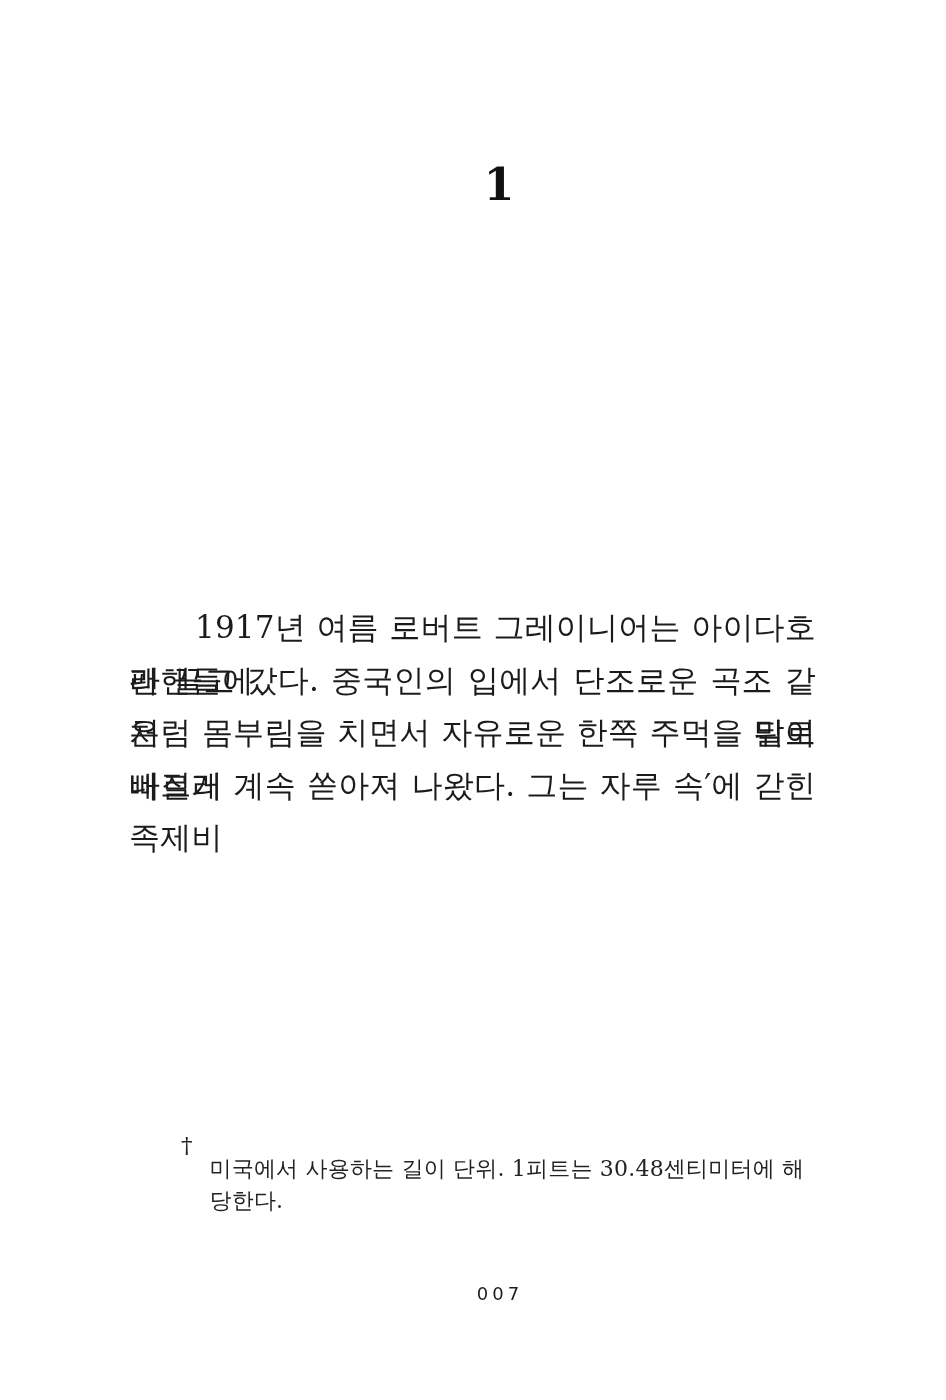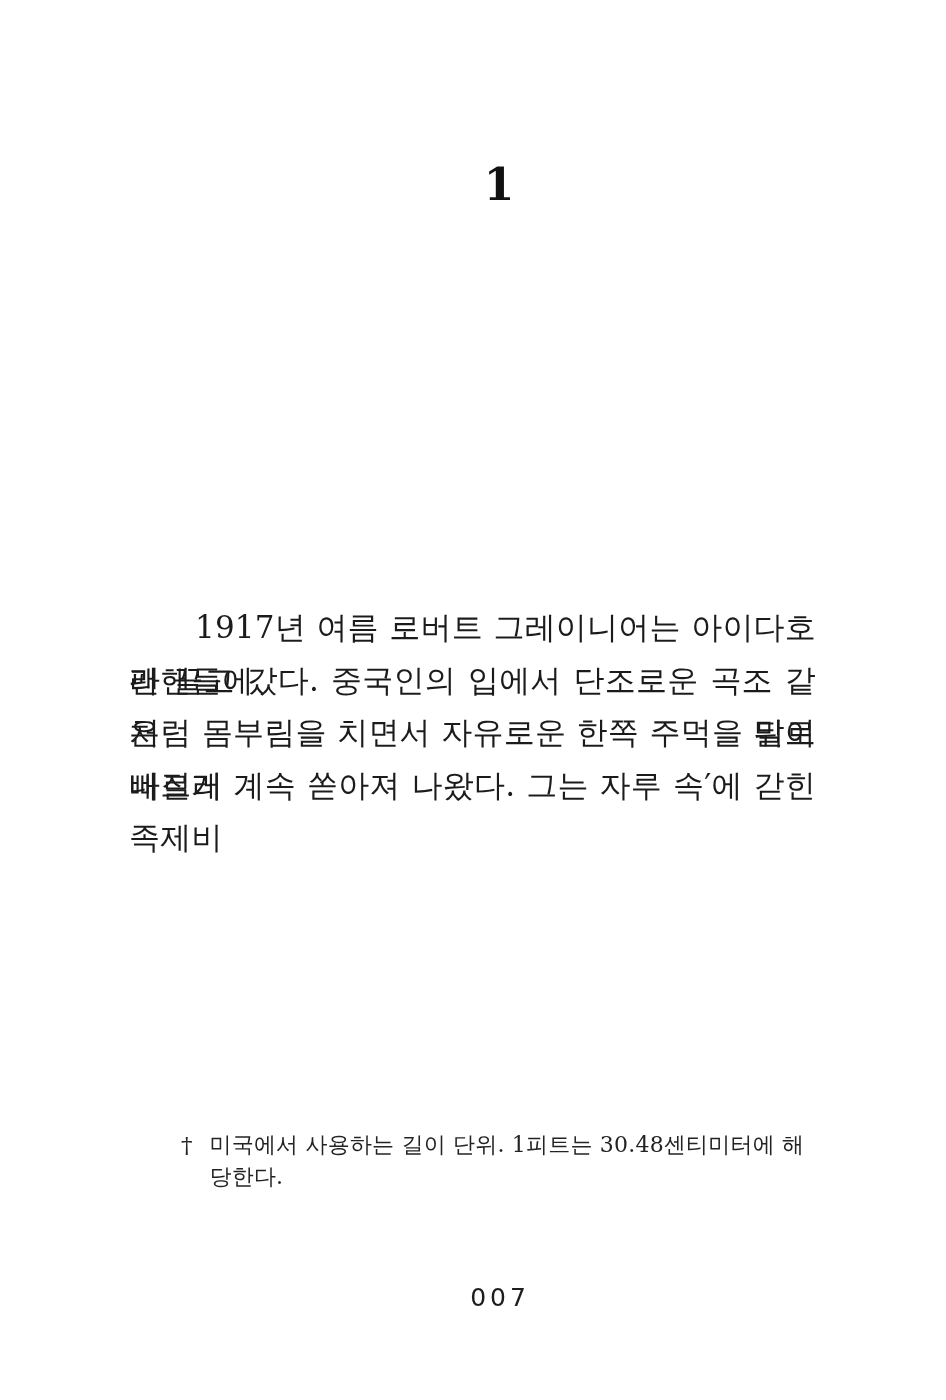--- a/index.html
+++ b/index.html
@@ -68,28 +68,29 @@
     line-height: 32px;
     color: #232323;
   }
   .fn-marker {
     font-size: 23px;
     flex: 0 0 auto;
   }
   .fn-text {
     flex: 1 1 auto;
     letter-spacing: 0.2px;
+    margin-top: 24px;
   }
   .page-number {
     position: absolute;
     top: 1283px;
     left: 500px;
     transform: translateX(-50%);
     font-family: "DejaVu Sans", "Liberation Sans", sans-serif;
-    font-size: 25px;
+    font-size: 18px;
     font-weight: 500;
     letter-spacing: 4px;
     color: #1d1d1d;
   }
 </style>
 </head>
 <body>
 
 <div class="page">
 

